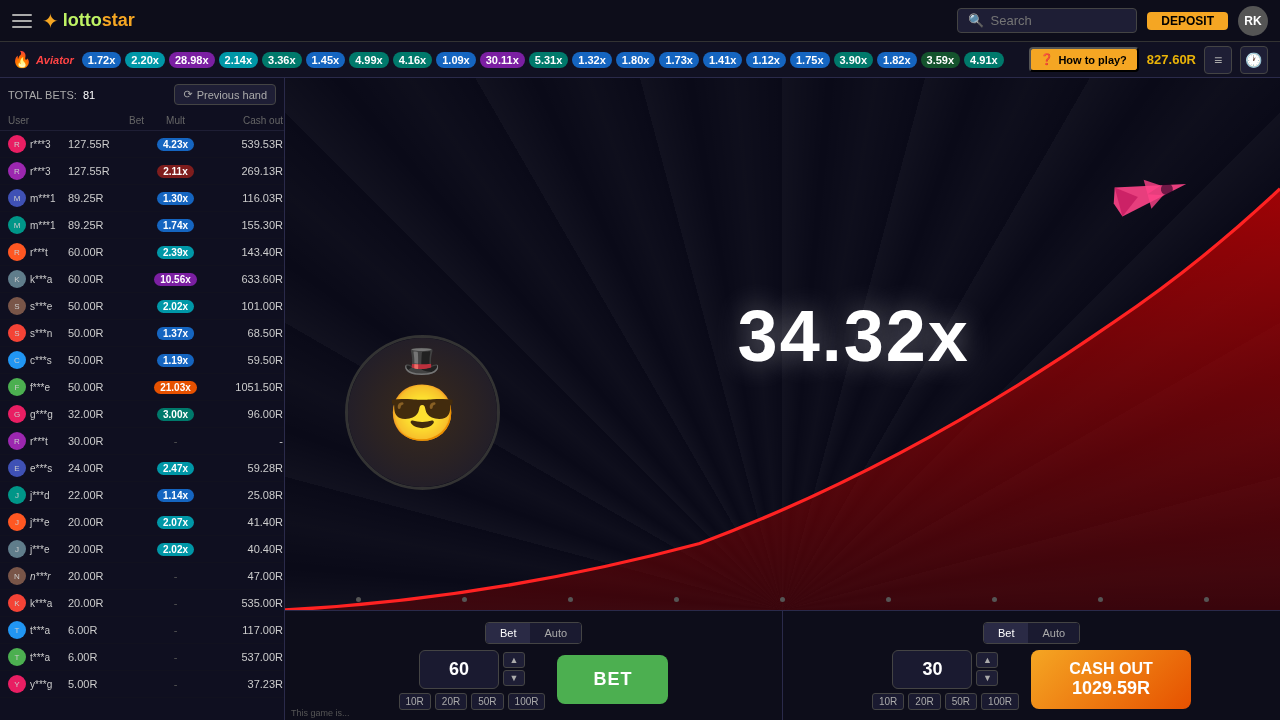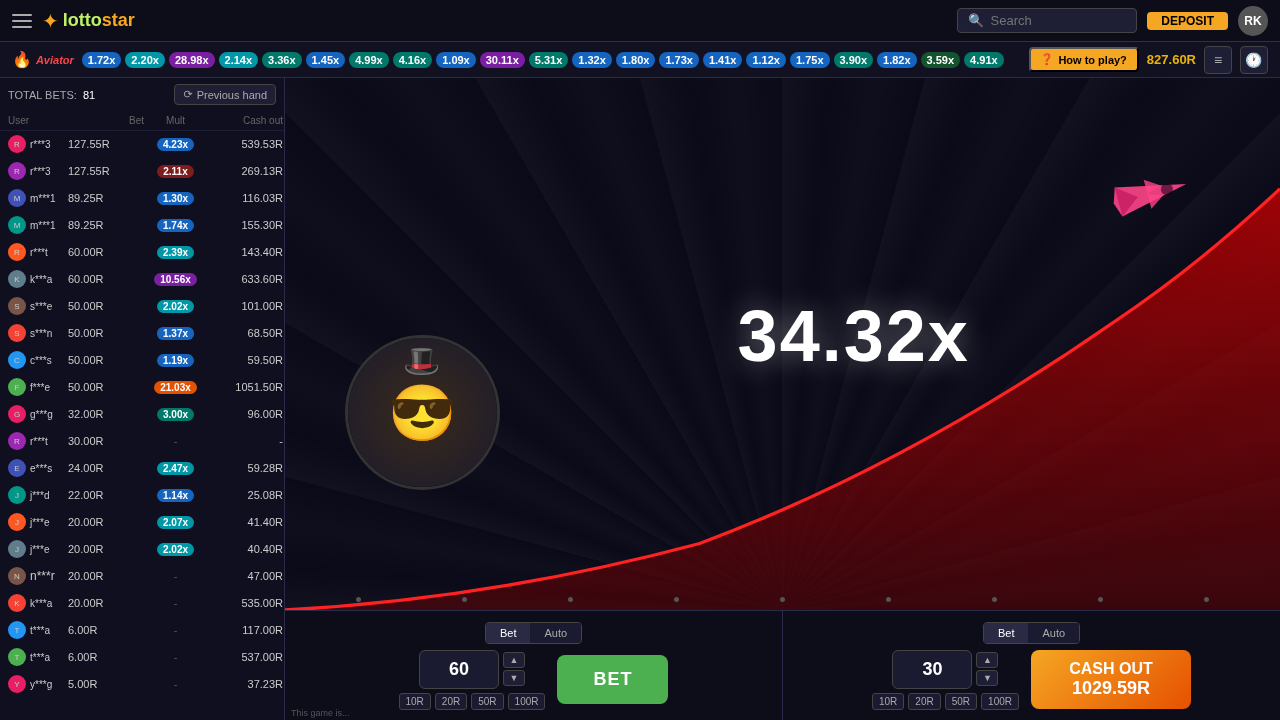--- a/index.html
+++ b/index.html
@@ -746,21 +746,21 @@
             <div class="user-avatar-small" style="background: rgb(96, 125, 139);">J</div>
             <span style="font-size: 10px;">j***e</span>
           </div>
           <div class="bet-amount">20.00R</div>
           <div class="mult-cell"><span class="mult-pill" style="background: rgb(0, 151, 167); color: rgb(255, 255, 255);">2.02x</span></div>
           <div class="cash-out-amount">40.40R</div>
         </div>
         <div class="bet-row">
           <div class="user-cell">
             <div class="user-avatar-small" style="background: rgb(121, 85, 72);">N</div>
-            <span style="font-size: 12px;">n***r</span>
+            <span style="font-size: 10px; font-style: italic;">n***r</span>
           </div>
           <div class="bet-amount">20.00R</div>
           <div class="mult-cell" style="color: rgb(85, 85, 85);">-</div>
           <div class="cash-out-amount">47.00R</div>
         </div>
         <div class="bet-row">
           <div class="user-cell">
             <div class="user-avatar-small" style="background: rgb(244, 67, 54);">K</div>
             <span style="font-size: 10px;">k***a</span>
           </div>

